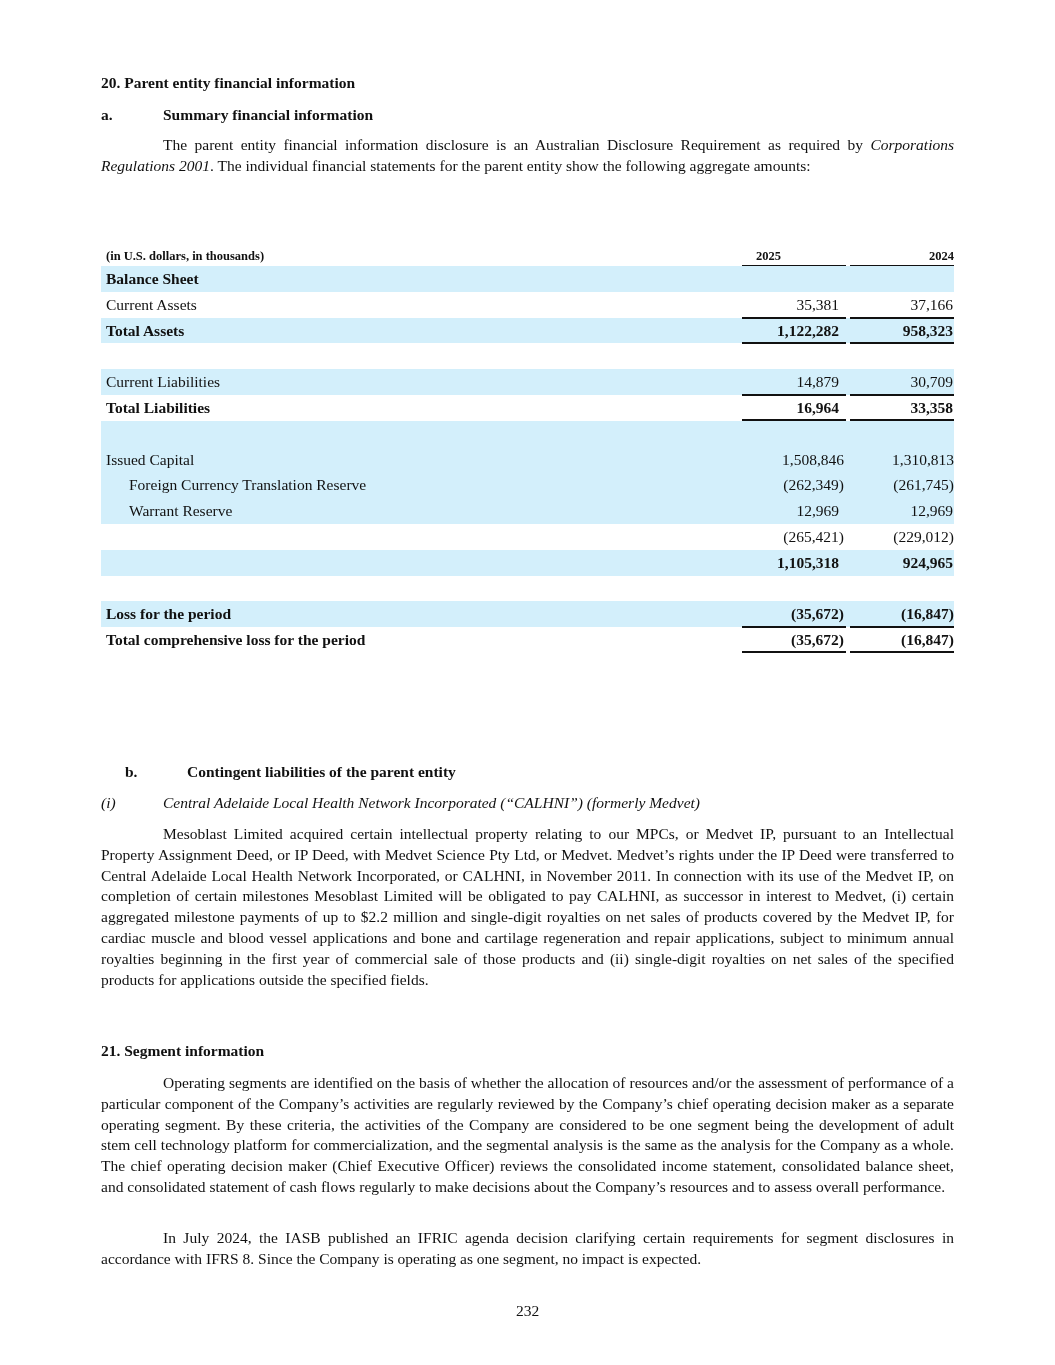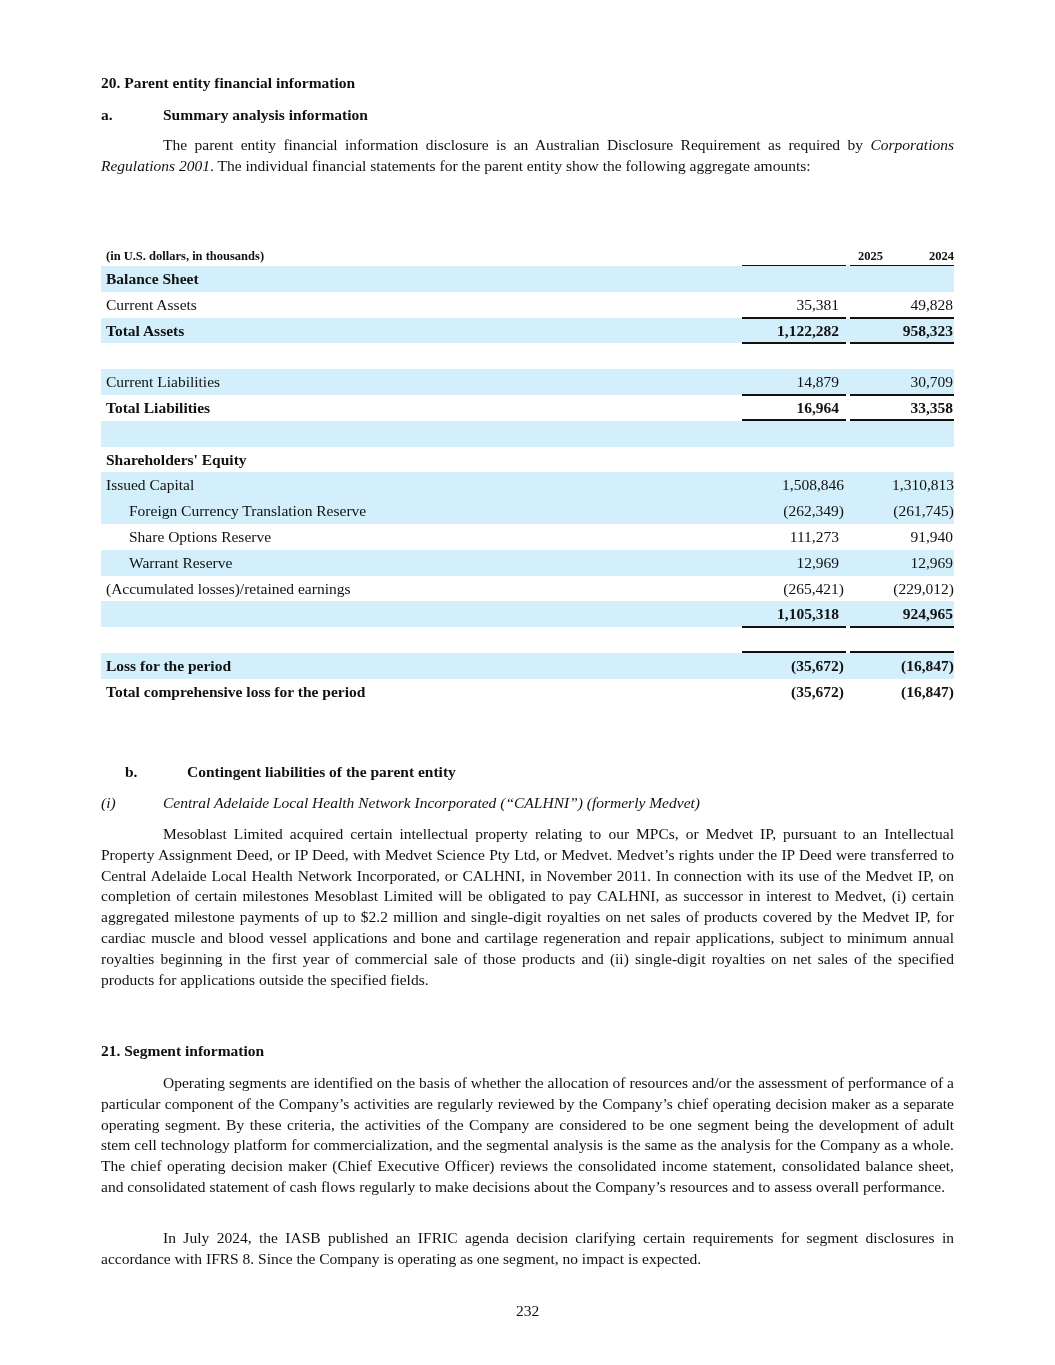--- a/index.html
+++ b/index.html
@@ -30,87 +30,78 @@
   .pageno { position: absolute; left: 0; width: 853px; text-align: center; top: 1302px; }
 </style>
 </head>
 <body>
 
 <div class="page">
 
   <div class="h" style="top:74px;">20. Parent entity financial information</div>
 
   <div class="sub" style="top:106px;">
-    <span class="num">a.</span><span>Summary analysis information</span>
+    <span class="num">a.</span><span>Summary financial information</span>
   </div>
 
   <p class="para" style="top:135px;"><span class="indent"></span><span>The parent entity financial information disclosure is an Australian Disclosure Requirement as required by </span><span class="ital">Corporations Regulations 2001</span><span>. The individual financial statements for the parent entity show the following aggregate amounts:</span></p>
 
   <div class="tbl-head" style="top:227px;">
     <span style="position:absolute; left:705px;margin-top:36px;">As of June 30,</span>
   </div>
   <div class="tbl-head" style="top:249px;">
     <span style="position:absolute; left:5px;">(in U.S. dollars, in thousands)</span>
-    <span style="position:absolute; left:678px; width:104px; text-align:right;">2025</span>
+    <span style="position:absolute; left:655px; width:104px; text-align:left;">2025</span>
     <span style="position:absolute; left:749px; width:104px; text-align:right;">2024</span>
   </div>
   <div class="line c1" style="top:265px;"></div>
   <div class="line c2" style="top:265px;"></div>
 
   <div class="tbl">
     <div class="row band bold">
         <span class="lbl">Balance Sheet</span>
       </div>
     <div class="row pad-r">
         <span class="lbl">Current Assets</span>
         <span class="v1">35,381</span>
-        <span class="v2">49,828</span>
+        <span class="v2">37,166</span>
       </div>
     <div class="row band bold pad-r">
         <span class="lbl">Total Assets</span>
         <span class="v1">1,122,282</span>
         <span class="v2">958,323</span>
       </div>
     <div class="row"></div>
     <div class="row band pad-r">
         <span class="lbl">Current Liabilities</span>
         <span class="v1">14,879</span>
         <span class="v2">30,709</span>
       </div>
     <div class="row bold pad-r">
         <span class="lbl">Total Liabilities</span>
         <span class="v1">16,964</span>
         <span class="v2">33,358</span>
       </div>
     <div class="row band"></div>
-    <div class="row bold">
-        <span class="lbl">Shareholders' Equity</span>
-      </div>
     <div class="row band">
         <span class="lbl">Issued Capital</span>
         <span class="v1">1,508,846</span>
         <span class="v2">1,310,813</span>
       </div>
     <div class="row band">
         <span class="lbl ind">Foreign Currency Translation Reserve</span>
         <span class="v1">(262,349)</span>
         <span class="v2">(261,745)</span>
       </div>
-    <div class="row pad-r">
-        <span class="lbl ind">Share Options Reserve</span>
-        <span class="v1">111,273</span>
-        <span class="v2">91,940</span>
-      </div>
     <div class="row band pad-r">
         <span class="lbl ind">Warrant Reserve</span>
         <span class="v1">12,969</span>
         <span class="v2">12,969</span>
       </div>
     <div class="row">
-        <span class="lbl">(Accumulated losses)/retained earnings</span>
         <span class="v1">(265,421)</span>
         <span class="v2">(229,012)</span>
       </div>
     <div class="row band bold pad-r">
         <span class="v1">1,105,318</span>
         <span class="v2">924,965</span>
       </div>
     <div class="row"></div>
     <div class="row band bold">
         <span class="lbl">Loss for the period</span>

